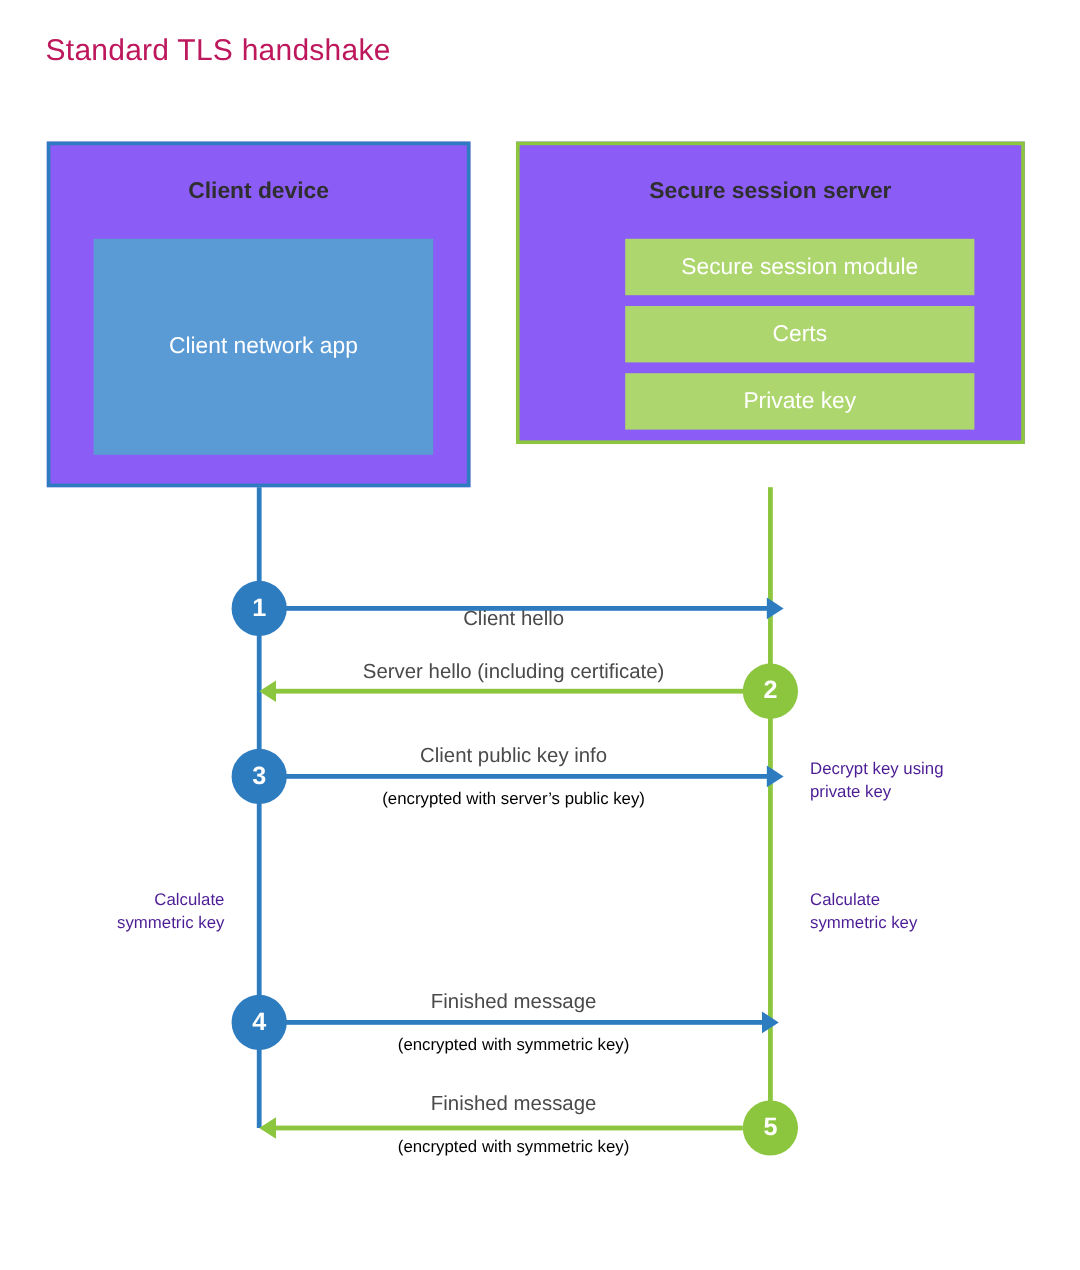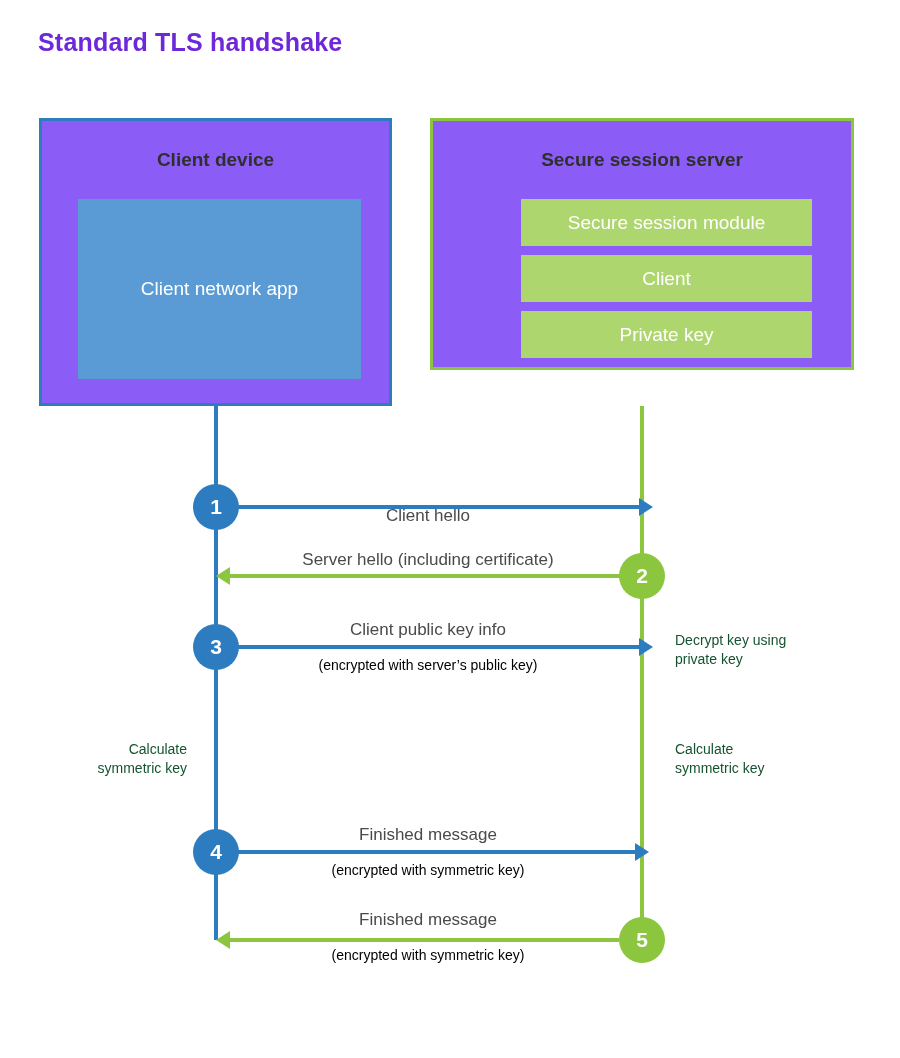--- a/index.html
+++ b/index.html
@@ -14,22 +14,22 @@
     font-family: "Liberation Sans", "DejaVu Sans", sans-serif;
     color: #4a4a4a;
     overflow: hidden;
   }
 
   #diagram-title {
     position: absolute;
     left: 38px;
     top: 28px;
     font-size: 25px;
-    font-weight: 700;
-    color: #6d28d9;
+    font-weight: 400;
+    color: #be185d;
     letter-spacing: 0.2px;
     white-space: nowrap;
   }
 
   
   .party-box {
     position: absolute;
     background: #8b5cf6;
     box-sizing: border-box;
   }
@@ -172,41 +172,41 @@
     font-size: 14px;
     font-weight: 300;
     color: #000000;
     text-align: center;
     white-space: nowrap;
   }
   .side-note {
     position: absolute;
     font-size: 14px;
     font-weight: 300;
-    color: #14532d;
+    color: #4c1d95;
     line-height: 1.35;
   }
   .side-note.right-align { text-align: right; }
   .side-note.left-align  { text-align: left; }
 </style>
 </head>
 <body>
 
 <div id="diagram-title">Standard TLS handshake</div>
 
 <div class="party-box" id="client-box">
   <div class="party-title">Client device</div>
   <div id="client-app">Client network app</div>
 </div>
 
 <div class="party-box" id="server-box">
   <div class="party-title">Secure session server</div>
   <div id="server-modules">
     <div class="server-module">Secure session module</div>
-    <div class="server-module">Client</div>
+    <div class="server-module">Certs</div>
     <div class="server-module">Private key</div>
   </div>
 </div>
 
 <div class="lifeline" id="client-lifeline"></div>
 <div class="lifeline" id="server-lifeline"></div>
 
 <div class="msg blue" style="left:216px; top:505px; width:424px;">
   <div class="arrowhead right"></div>
 </div>

